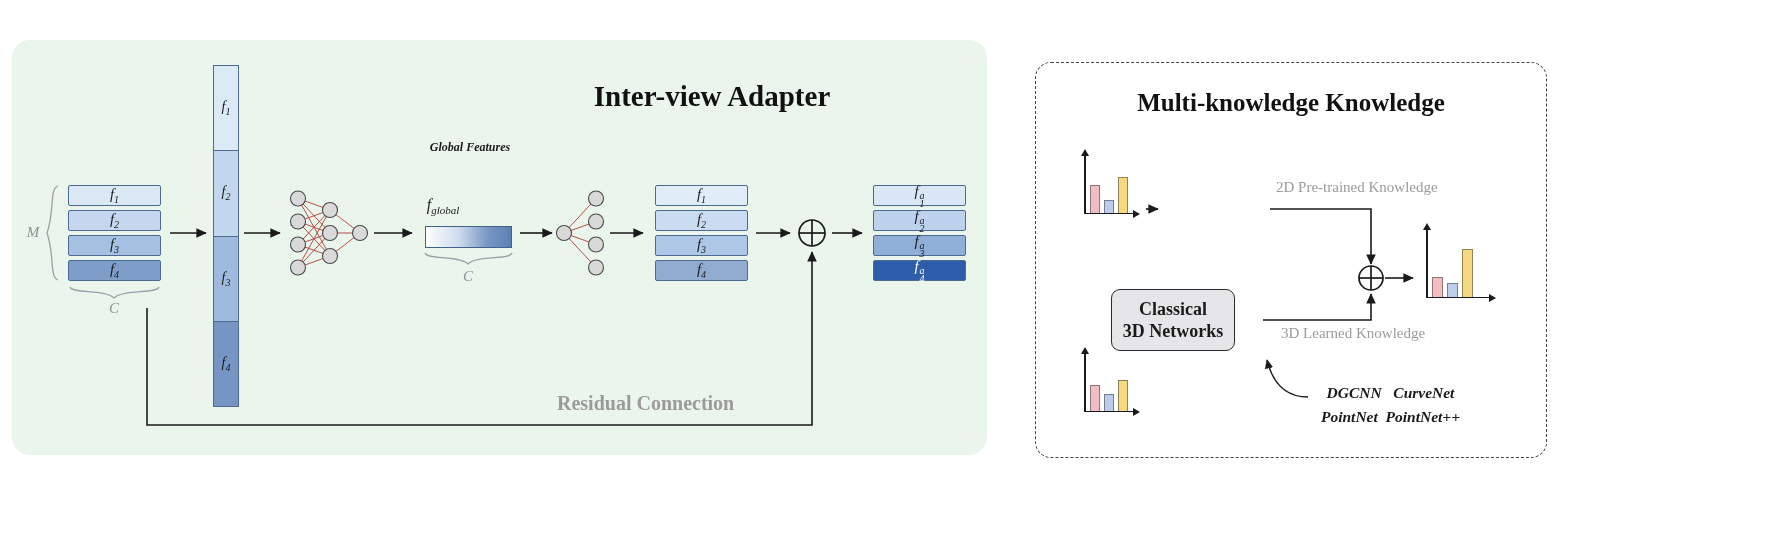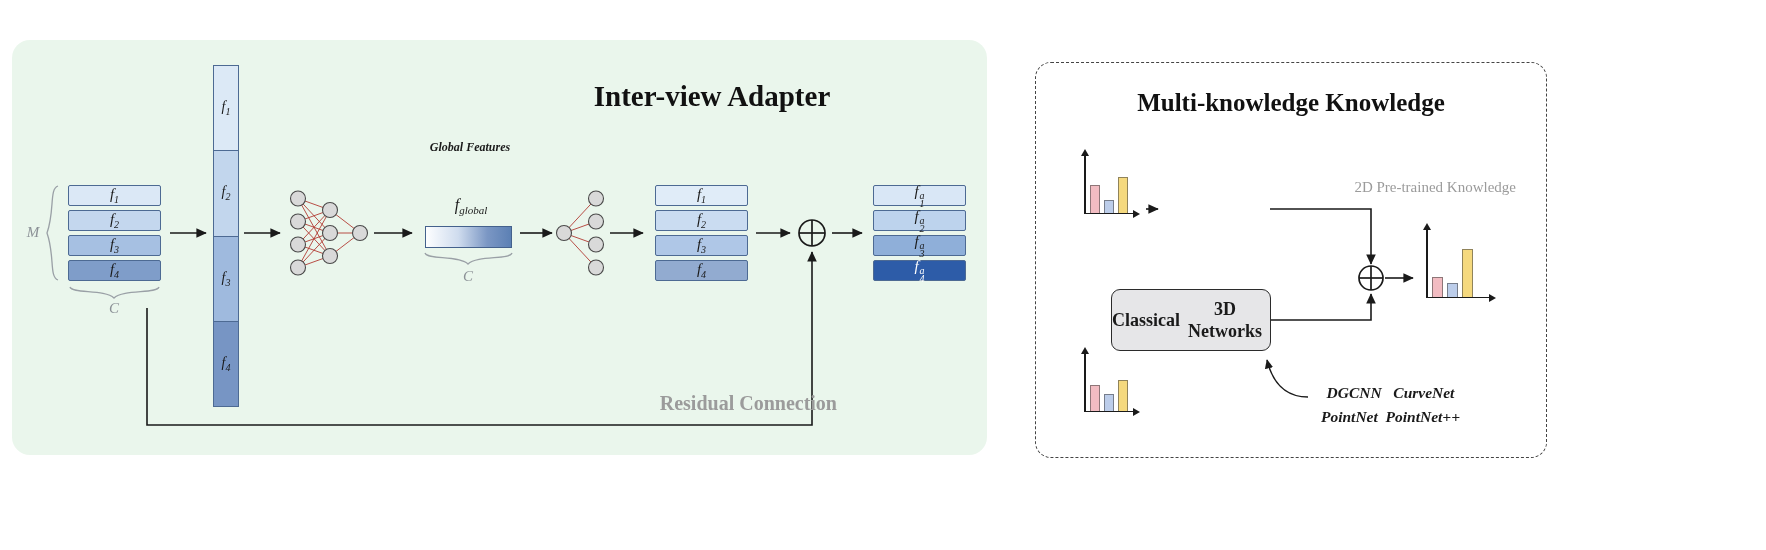--- a/index.html
+++ b/index.html
@@ -34,41 +34,41 @@
   .fl sub { font-size:10px; font-style:italic; }
   .ss { display:inline-flex; flex-direction:column; align-items:flex-start; line-height:0.78;
         margin-left:1px; vertical-align:-3px; font-style:italic; }
   .ss sup, .ss sub { font-size:10px; line-height:0.85; vertical-align:baseline; position:static; }
 
   .concat { position:absolute; left:201px; top:25px; width:26px; height:342px;
             border:1px solid #4d6a93; display:flex; flex-direction:column; }
   .concat .seg { flex:1; display:flex; align-items:center; justify-content:center; font-size:14px; }
   .concat .seg + .seg { border-top:1px solid #4d6a93; }
 
-  .fg-label { position:absolute; left:404px; top:156px; width:110px; text-align:center;
+  .fg-label { position:absolute; left:376px; top:156px; width:110px; text-align:center;
               font-style:italic; font-size:16px; }
   .fg-label sub { font-size:11px; font-style:italic; }
   .gbar { position:absolute; left:413px; top:186px; width:87px; height:22px; border:1px solid #44618c; }
 
-  .residual-label { position:absolute; left:545px; top:352px; width:280px; text-align:right;
+  .residual-label { position:absolute; left:545px; top:352px; width:280px; text-align:left;
                     font-size:20px; font-weight:700; color:#9b9b9b; }
 
   
   .panel-right { position:absolute; left:1035px; top:62px; width:512px; height:396px;
                  border:1.6px dashed #444; border-radius:16px; background:#fff; }
   .title-right { position:absolute; left:0; top:26px; width:100%; text-align:center;
                  font-size:25px; font-weight:700; color:#111; }
 
   .kbox { position:absolute; border:1.7px solid #2b2b2b; border-radius:9px;
           display:flex; align-items:center; justify-content:center; text-align:center; }
   .pointclip { left:128px; top:126px; width:106px; height:40px; font-size:18px; font-weight:700; }
-  .classical { left:75px; top:226px; width:160px; height:62px; 
+  .classical { left:75px; top:226px; width:124px; height:62px; flex-direction:column;
                font-size:18px; font-weight:600; line-height:1.25; }
 
-  .k-label { position:absolute; text-align:right; font-size:15px; color:#9b9b9b; }
+  .k-label { position:absolute; text-align:left; font-size:15px; color:#9b9b9b; }
   .k2d { left:240px; top:116px; width:240px; }
   .k3d { left:245px; top:262px; width:235px; }
 
   .net-names { position:absolute; left:262px; top:318px; width:185px; text-align:center;
                font-style:italic; font-weight:600; font-size:15.5px; line-height:1.55; }
   .pre { white-space:pre; }
 
   .mini-chart { position:absolute; width:64px; height:72px; }
   .chart-2d  { left:40px;  top:86px; }
   .chart-3d  { left:40px;  top:284px; }
@@ -291,20 +291,21 @@
     </div>
 
 
     <div class="k-label k2d">2D Pre-trained Knowledge</div>
 
     <div class="kbox classical" style="background: rgb(230, 230, 232);">
       <div>Classical</div>
       <div>3D Networks</div>
     </div>
 
+    <div class="k-label k3d">3D Learned Knowledge</div>
 
     <div class="mini-chart chart-out">
       <span class="ax-y"></span>
       <span class="ax-y-head"></span>
       <span class="ax-x"></span>
       <span class="ax-x-head"></span>
       <div class="bars">
         <span class="mbar" style="background: rgb(242, 188, 194); height: 20px;"></span>
         <span class="mbar" style="background: rgb(188, 205, 234); height: 14px;"></span>
         <span class="mbar" style="background: rgb(245, 217, 126); height: 48px;"></span>

